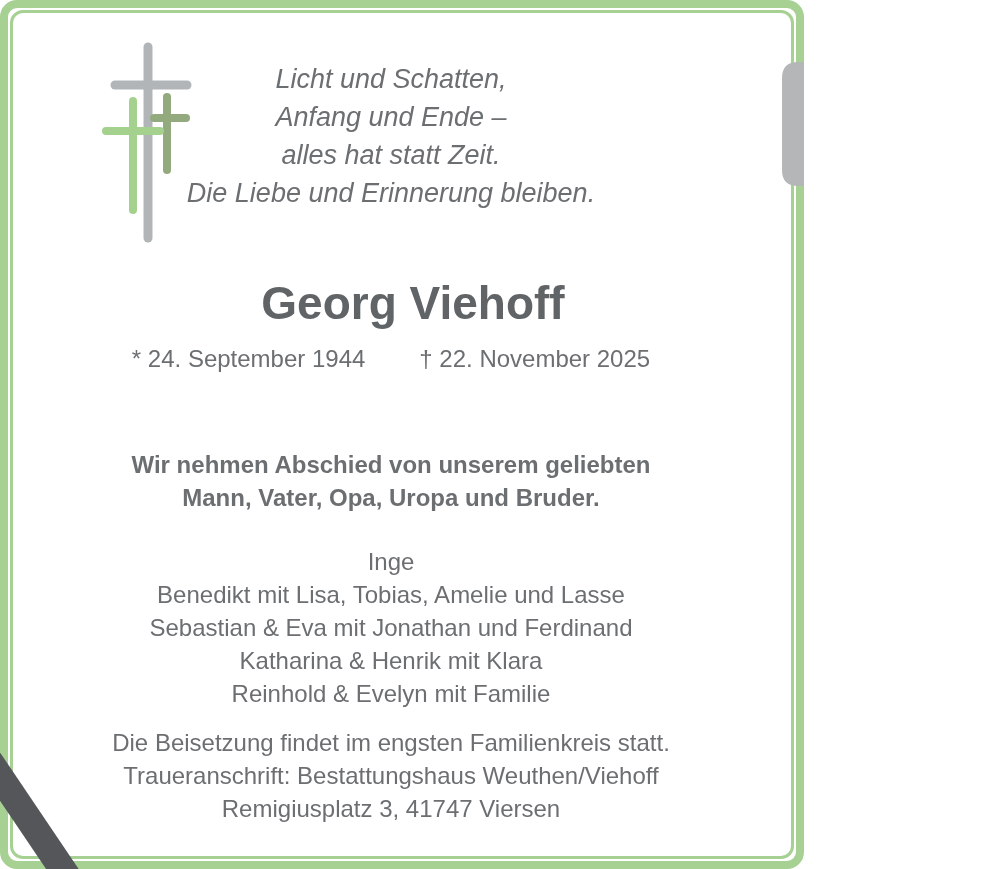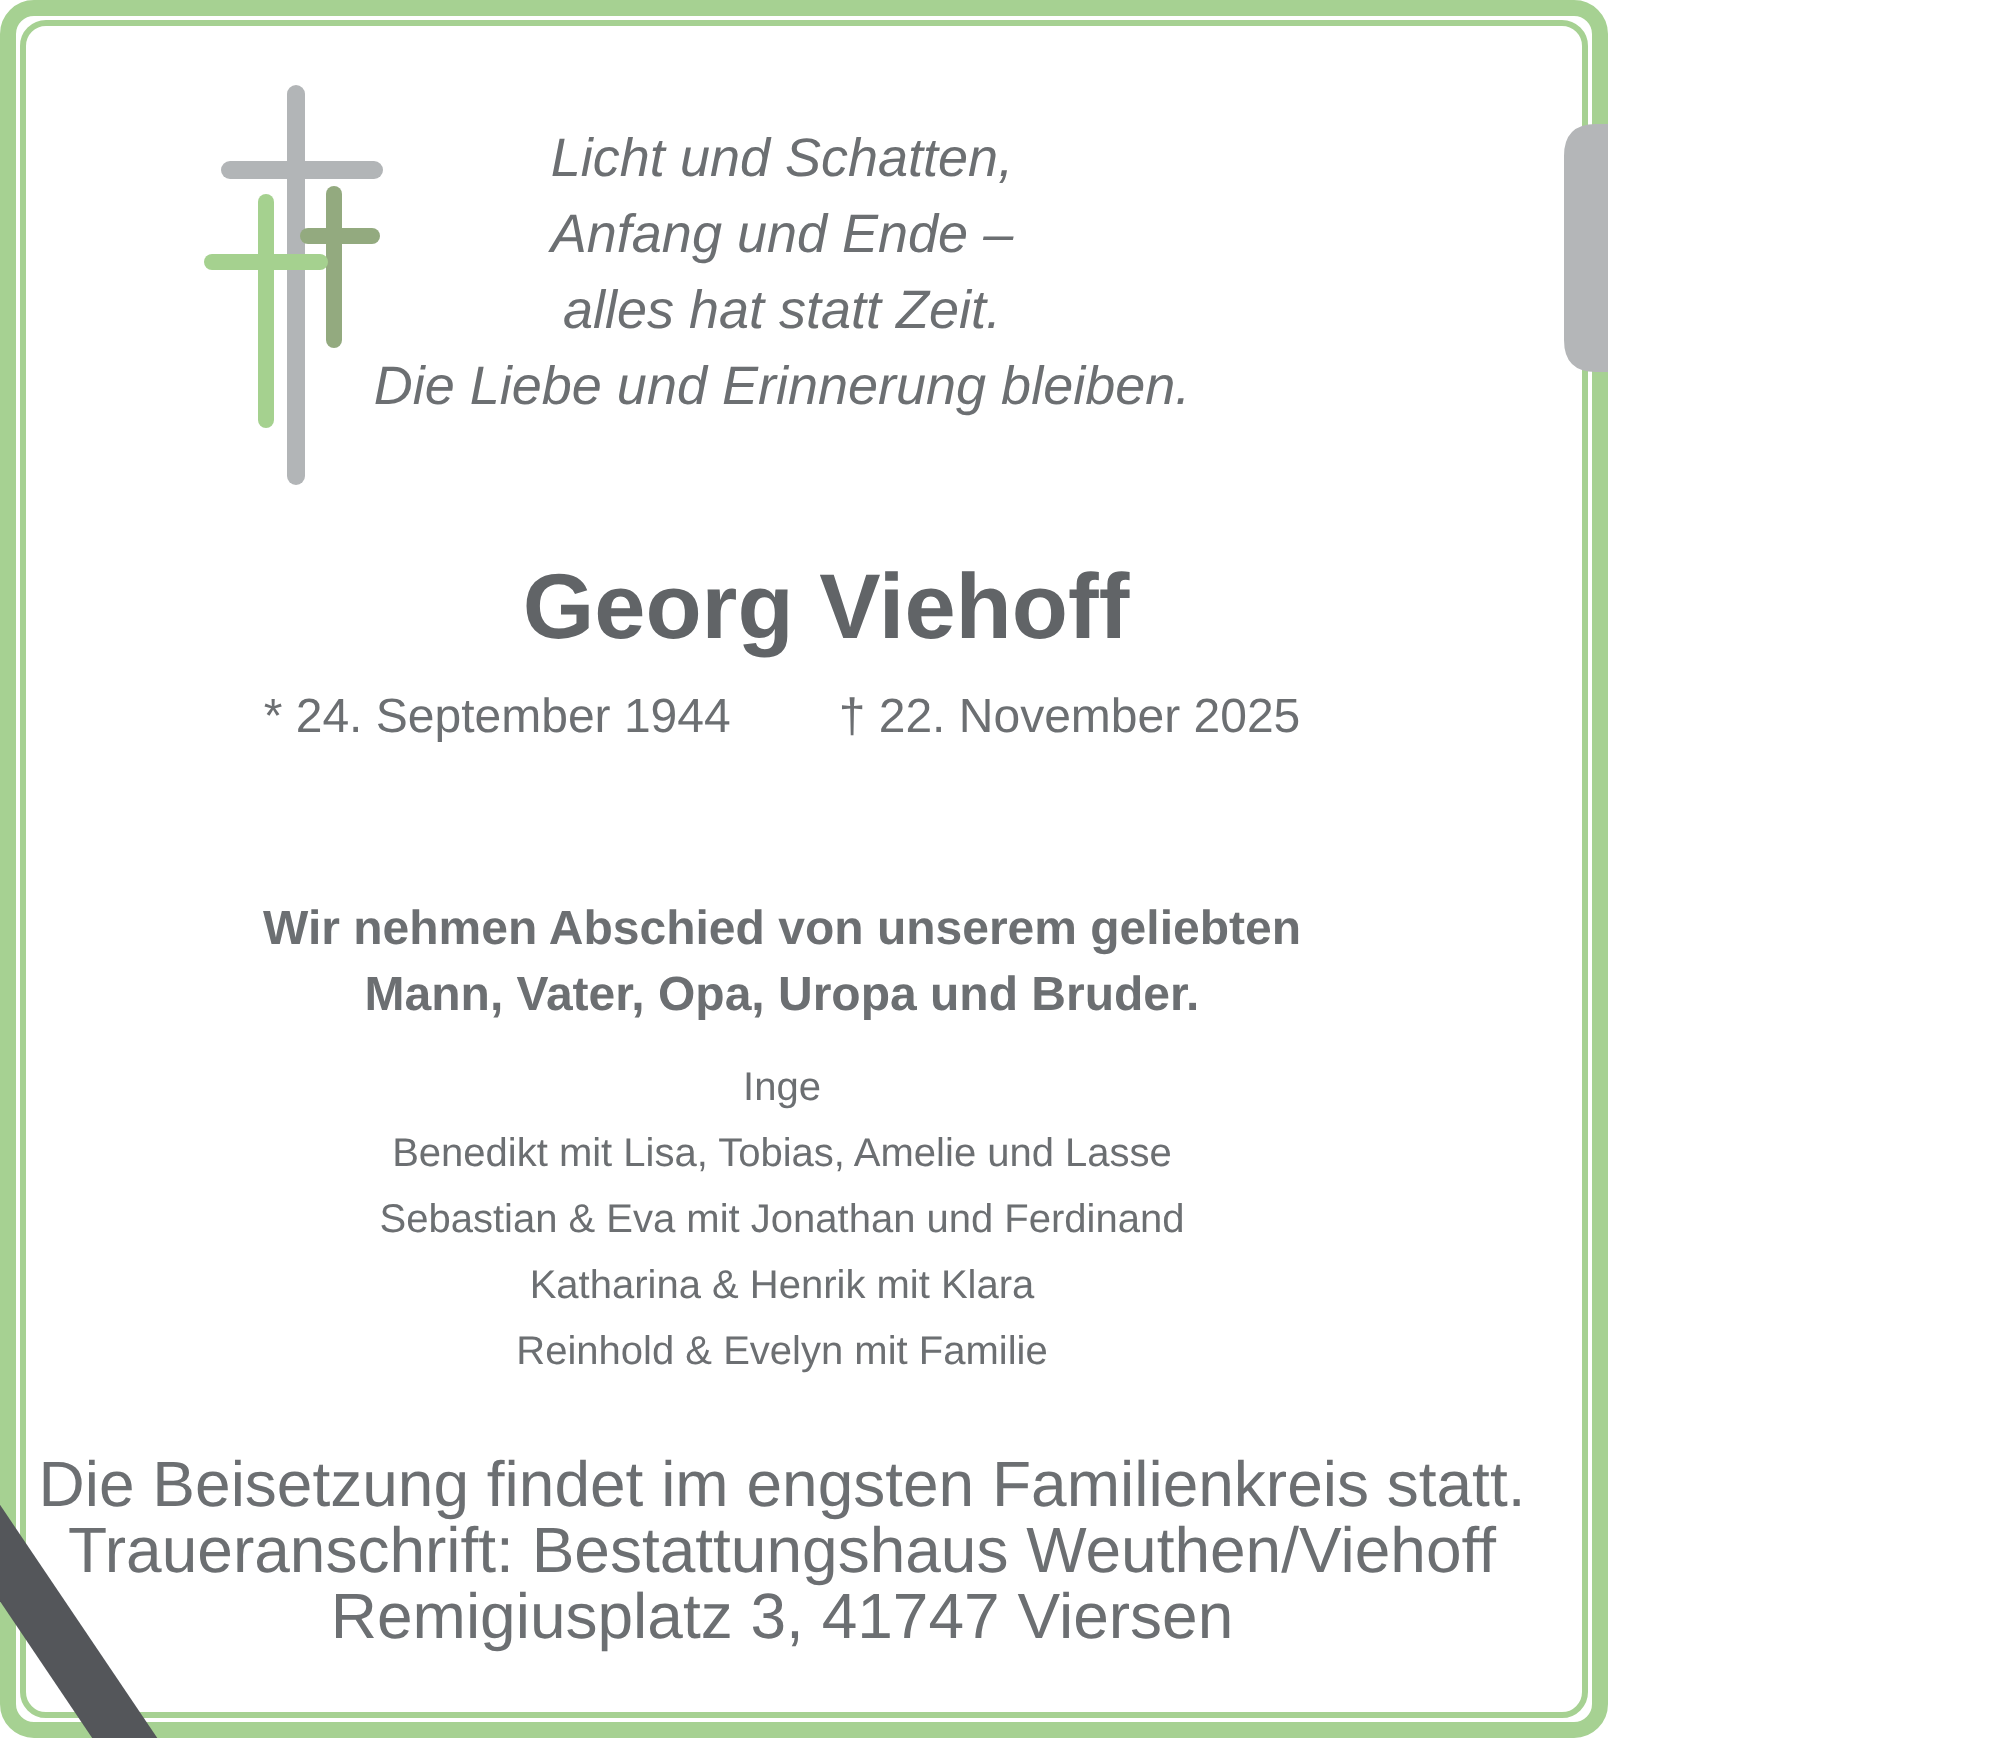--- a/index.html
+++ b/index.html
@@ -66,26 +66,26 @@
   .dates{
     top:344px;
     font-size:24px;line-height:30px;
   }
   .dates .birth{margin-right:54px;text-align:right;}
   .intro{
     top:448px;
     font-size:24px;line-height:33px;font-weight:bold;
   }
   .mourners{
-    top:528px;
-    font-size:20px;line-height:33px;
+    top:545px;
+    font-size:24px;line-height:33px;
   }
   .footer{
     top:726px;
-    font-size:32px;line-height:33px;
+    font-size:24px;line-height:33px;
   }
 </style>
 </head>
 <body>
 
 <div class="canvas">
 
   <div class="frame-band"></div>
   <div class="frame-line"></div>
 

